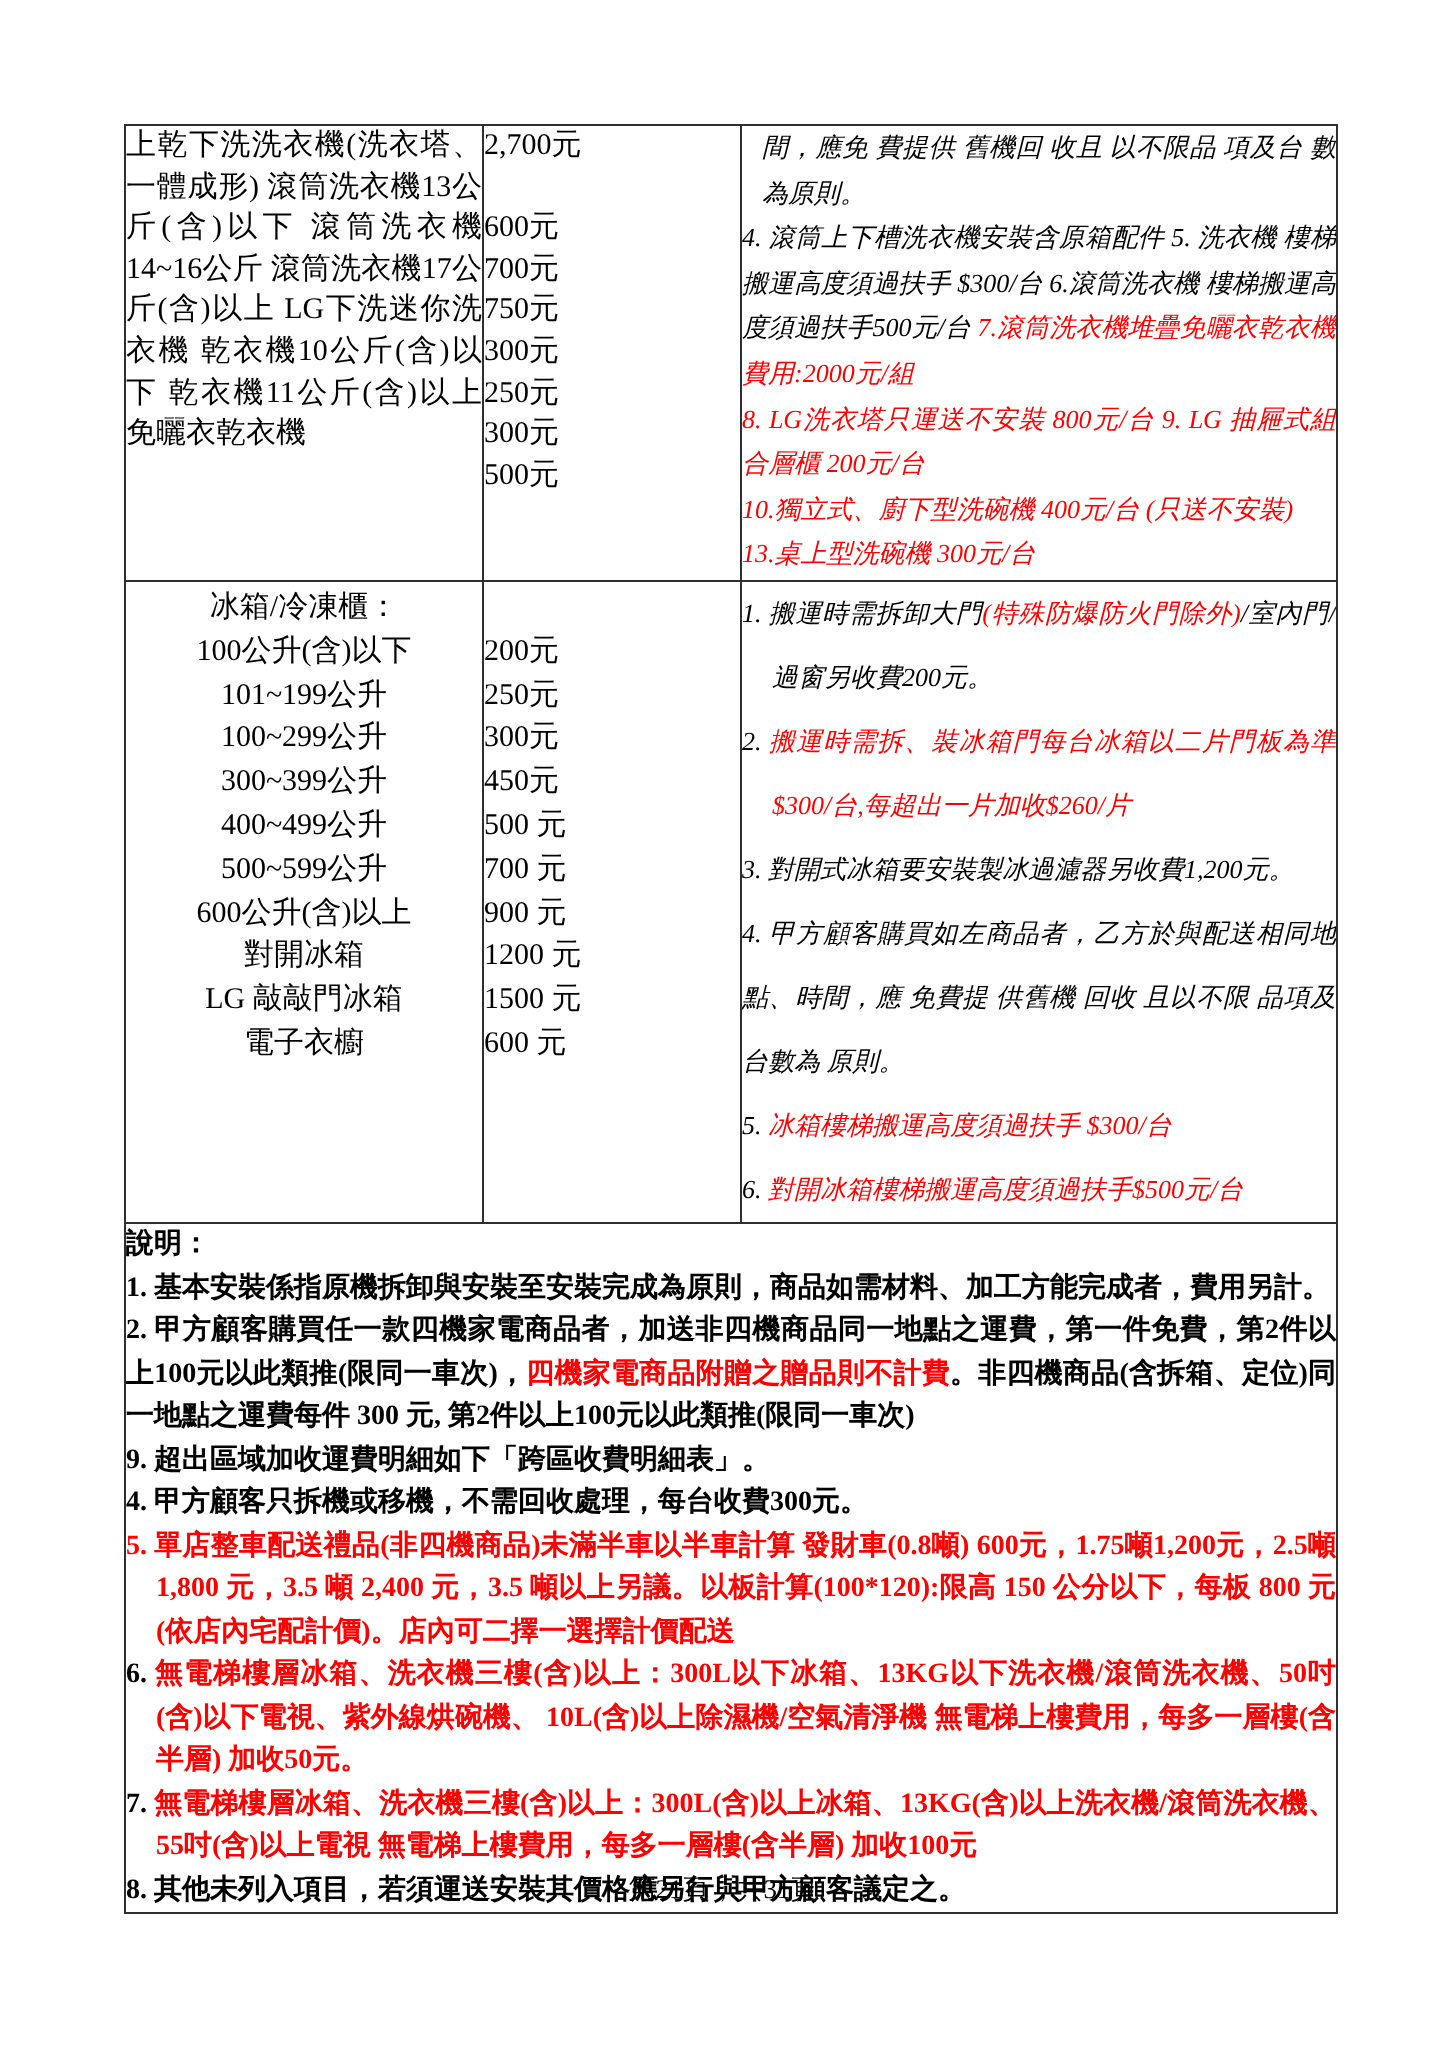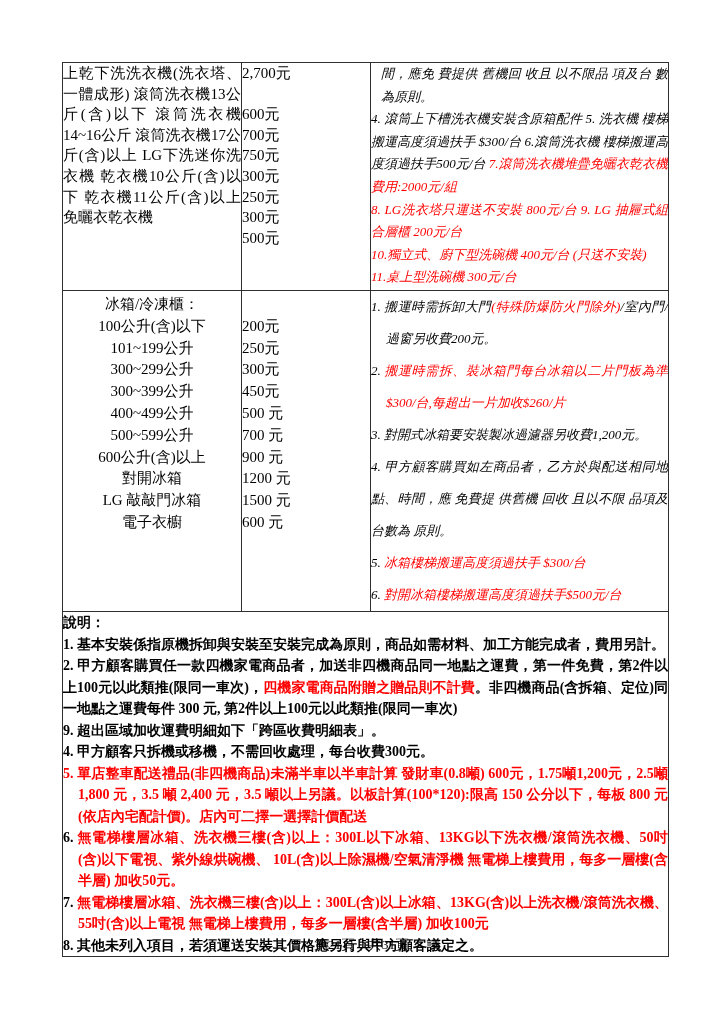--- a/index.html
+++ b/index.html
@@ -59,29 +59,29 @@
             <div class="ln">300元</div>
             <div class="ln">250元</div>
             <div class="ln">300元</div>
             <div class="ln">500元</div>
           </td>
         <td class="notes-cell">
             <div class="para indent"><span>間，應免 費提供 舊機回 收且 以不限品 項及台 數為原則。</span></div>
             <div class="para"><span>4. 滾筒上下槽洗衣機安裝含原箱配件 5. 洗衣機 樓梯搬運高度須過扶手 $300/台 6.滾筒洗衣機 樓梯搬運高度須過扶手500元/台 </span><span class="red">7.滾筒洗衣機堆疊免曬衣乾衣機費用:2000元/組</span></div>
             <div class="para"><span class="red">8. LG洗衣塔只運送不安裝 800元/台 9. LG 抽屜式組合層櫃 200元/台</span></div>
             <div class="para"><span class="red">10.獨立式、廚下型洗碗機 400元/台 (只送不安裝)</span></div>
-            <div class="para"><span class="red">11.桌上型洗碗機 300元/台</span></div>
+            <div class="para"><span class="red">13.桌上型洗碗機 300元/台</span></div>
           </td>
       </tr>
       <tr class="r2">
         <td class="item-cell">
             <div class="ln">冰箱/冷凍櫃：</div>
             <div class="ln">100公升(含)以下</div>
             <div class="ln">101~199公升</div>
-            <div class="ln">300~299公升</div>
+            <div class="ln">100~299公升</div>
             <div class="ln">300~399公升</div>
             <div class="ln">400~499公升</div>
             <div class="ln">500~599公升</div>
             <div class="ln">600公升(含)以上</div>
             <div class="ln">對開冰箱</div>
             <div class="ln">LG 敲敲門冰箱</div>
             <div class="ln">電子衣櫥</div>
           </td>
         <td class="price-cell">
             <div class="ln">&nbsp;</div>

